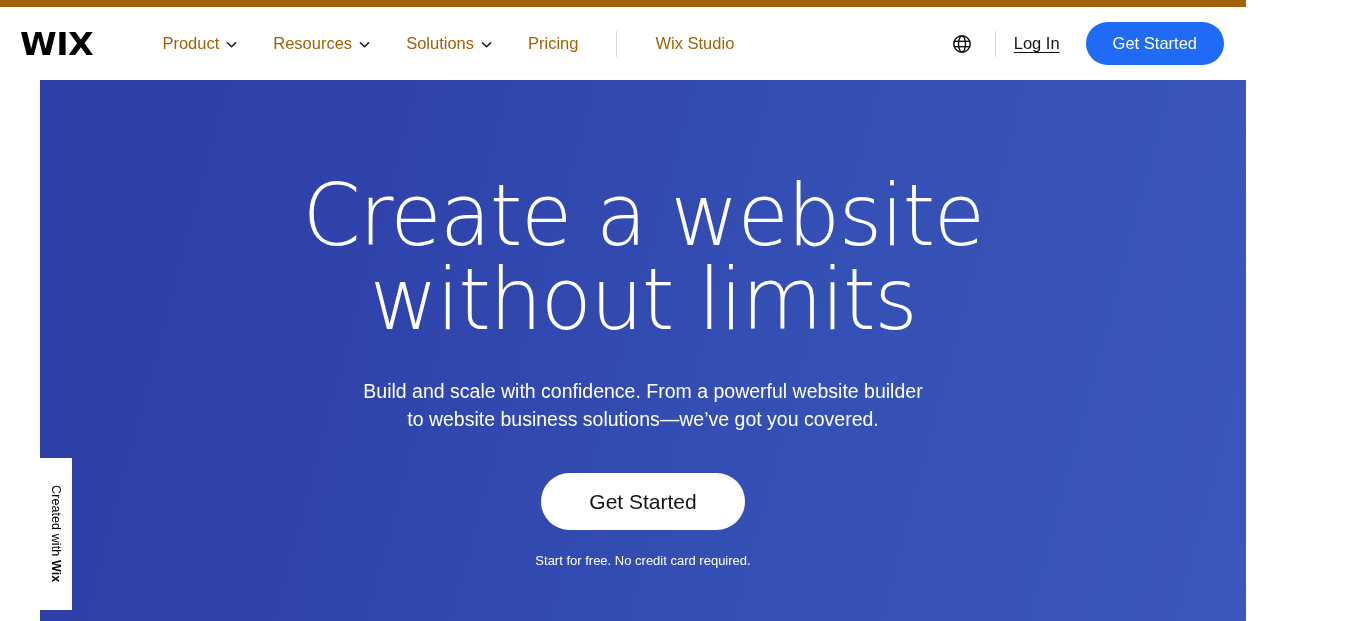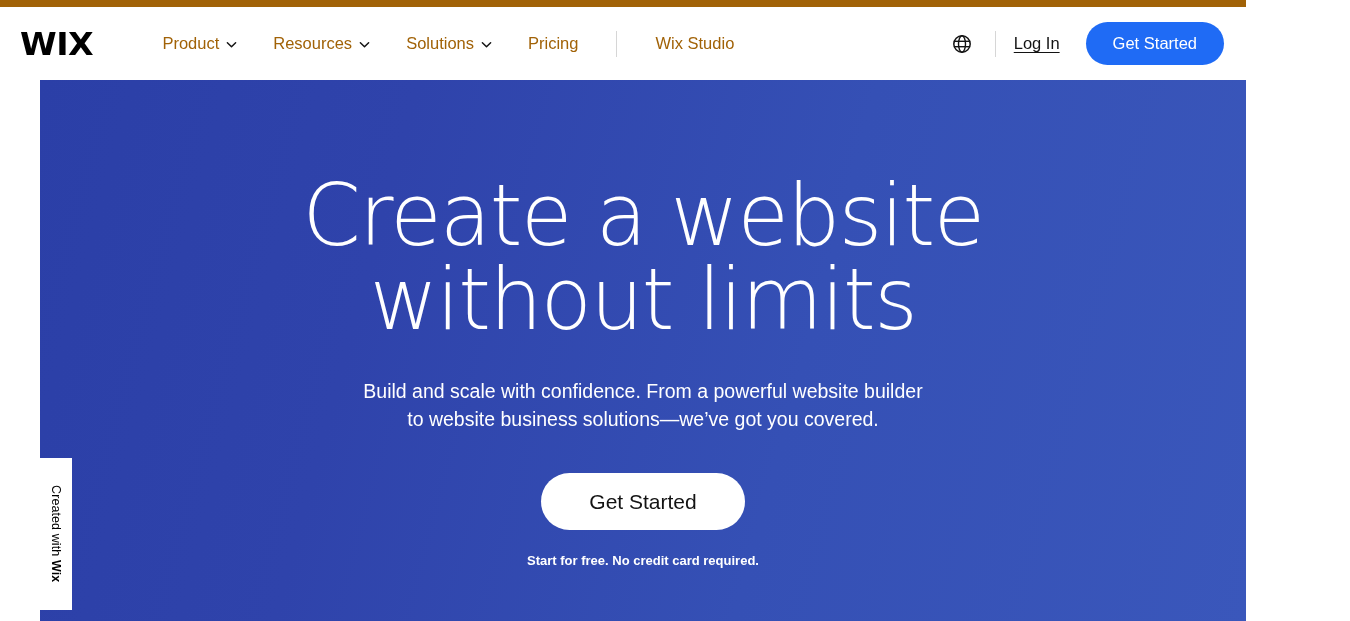--- a/index.html
+++ b/index.html
@@ -181,21 +181,21 @@
     cursor: pointer;
     font-family: "Liberation Sans", sans-serif;
     line-height: 1;
   }
 
   .hero-note {
     margin: 0;
     padding-top: 23px;
     color: #ffffff;
     font-size: 13px;
-    font-weight: 700;
+    font-weight: 400;
   }
 
   
   .wix-badge {
     position: absolute;
     left: 0;
     top: 378px;
     width: 32px;
     height: 152px;
     background: #ffffff;

